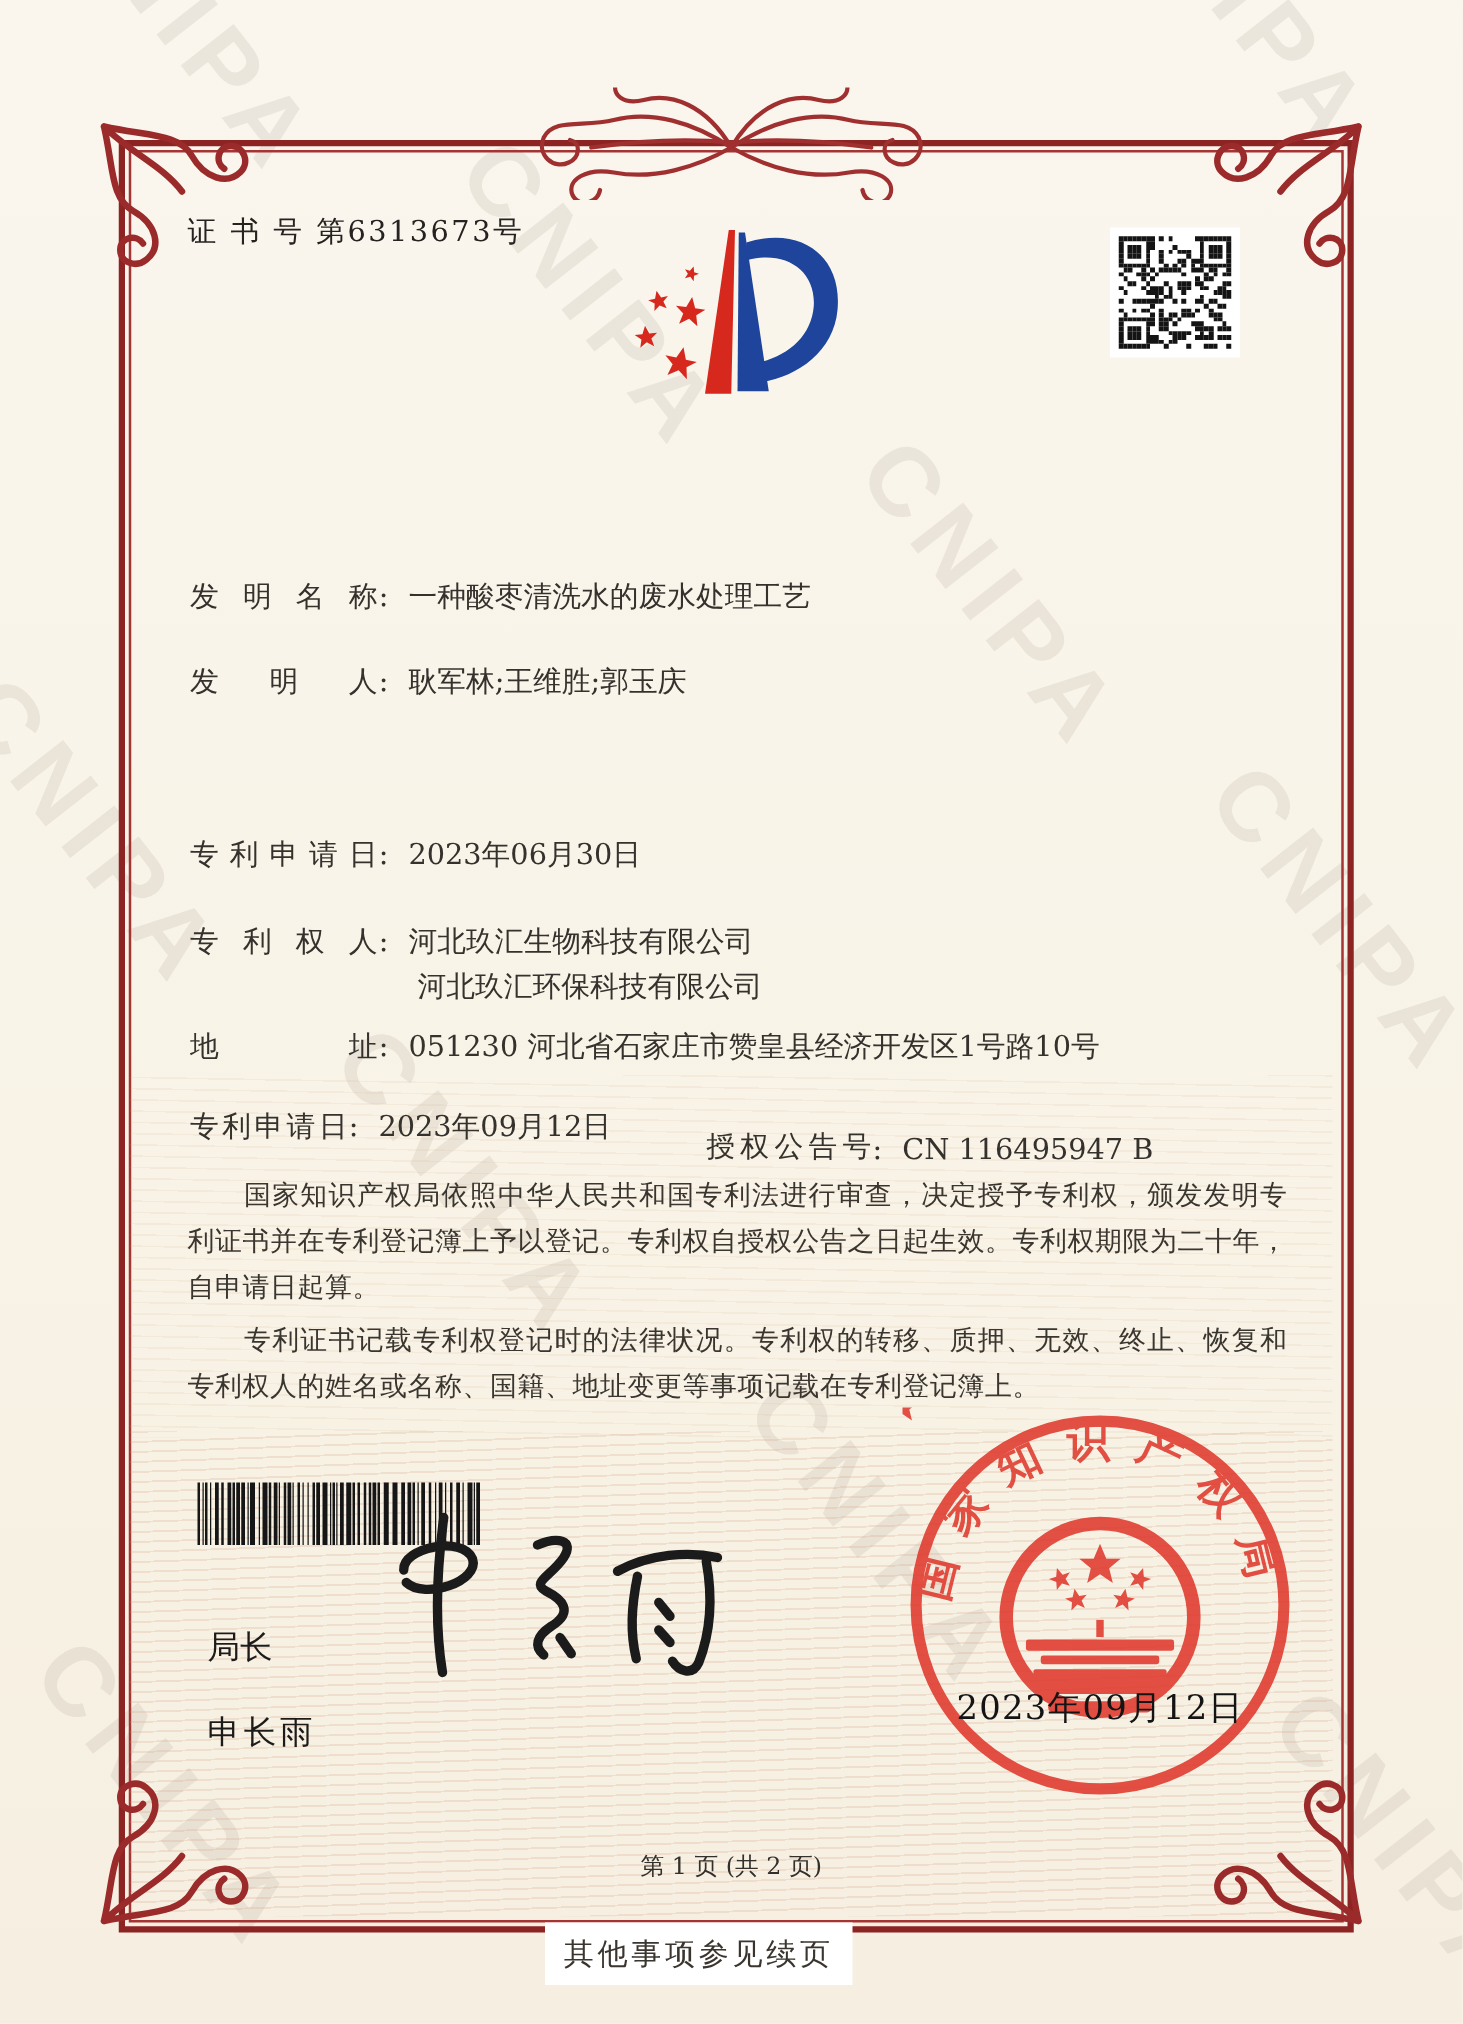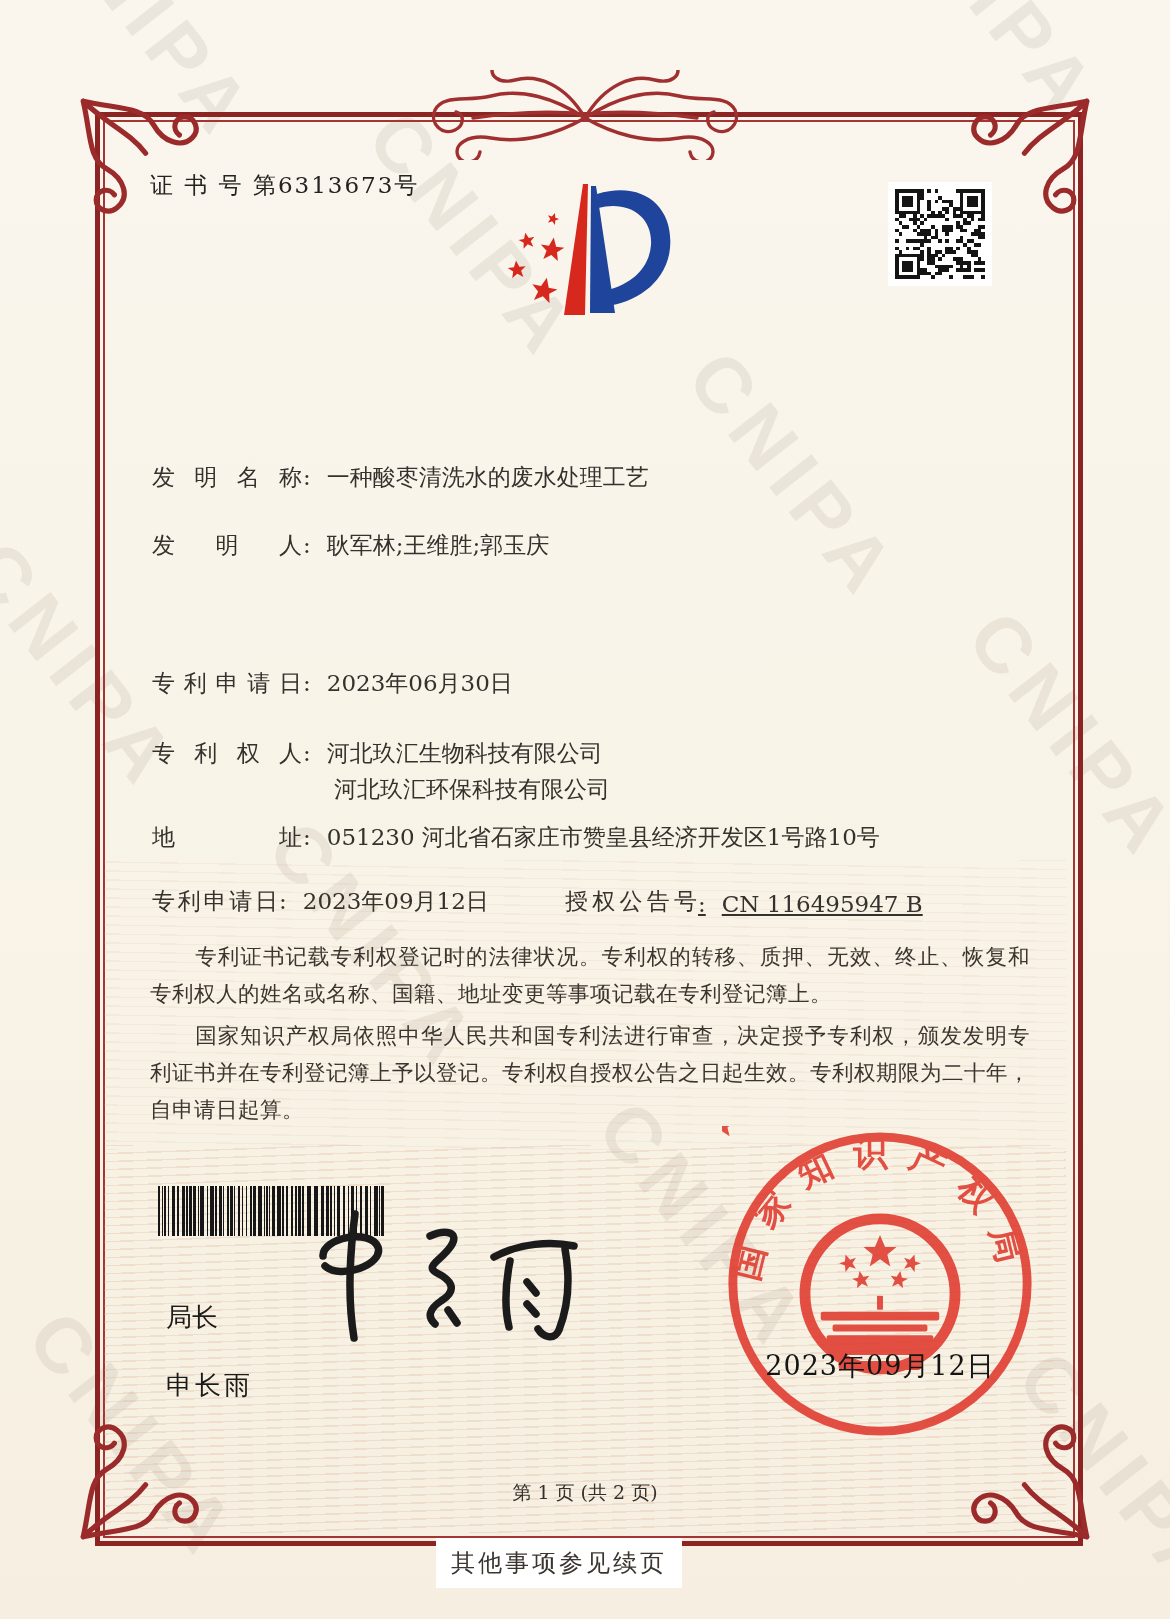--- a/index.html
+++ b/index.html
@@ -24,21 +24,21 @@
   #qr{position:absolute;left:7px;top:7px;width:90px;height:90px;background:#fff;}
   #qr i{position:absolute;width:3.6px;height:3.6px;background:#141414;}
   .title{position:absolute;left:0;top:316px;width:100%;text-align:center;
          font-size:57px;font-weight:700;letter-spacing:20px;text-indent:20px;color:#1b1917;}
   
   .row{position:absolute;left:152px;font-size:23px;color:#35312d;white-space:nowrap;}
   .flabel{display:inline-block;width:150px;text-align:justify;text-align-last:justify;vertical-align:bottom;}
   .flabel2{display:inline-block;width:132px;text-align:justify;text-align-last:justify;vertical-align:bottom;}
   .colon{margin-left:1px;}
   .fvalue{margin-left:16px;}
-  .pair2{position:absolute;left:413px;top:0;text-decoration:underline;}
+  .pair2{position:absolute;left:413px;top:16px;}
   
   .paras{position:absolute;left:150px;top:938px;width:880px;font-size:21.5px;
          line-height:37px;color:#3a352f;text-align:justify;letter-spacing:0.5px;}
   .paras p{margin:0 0 5px 0;text-indent:2.1em;}
   
   #barcode{position:absolute;left:158px;top:1186px;width:484px;height:50px;display:flex;align-items:stretch;}
   #barcode i{display:block;background:#161616;height:100%;flex:none;}
   
   .director{position:absolute;left:166px;top:1300px;font-family:"Liberation Sans",sans-serif;
             font-size:26px;color:#1d1b19;}
@@ -432,22 +432,22 @@
     <span class="flabel">地址</span><span class="colon">:</span><span class="fvalue">051230 河北省石家庄市赞皇县经济开发区1号路10号</span>
   </div>
   <div class="row" style="top:886px">
     <span class="flabel" style="width:126px">专利申请日</span><span class="colon">:</span><span class="fvalue">2023年09月12日</span>
     <span class="pair2">
       <span class="flabel2">授权公告号</span><span class="colon">:</span><span class="fvalue">CN 116495947 B</span>
     </span>
   </div>
 
   <div class="paras">
+    <p>国家知识产权局依照中华人民共和国专利法进行审查，决定授予专利权，颁发发明专利证书并在专利登记簿上予以登记。专利权自授权公告之日起生效。专利权期限为二十年，自申请日起算。</p>
     <p>专利证书记载专利权登记时的法律状况。专利权的转移、质押、无效、终止、恢复和专利权人的姓名或名称、国籍、地址变更等事项记载在专利登记簿上。</p>
-    <p>国家知识产权局依照中华人民共和国专利法进行审查，决定授予专利权，颁发发明专利证书并在专利登记簿上予以登记。专利权自授权公告之日起生效。专利权期限为二十年，自申请日起算。</p>
   </div>
 
   <div id="barcode">
       <i style="width:2px;margin-right:2px"></i>
       <i style="width:1px;margin-right:1px"></i>
       <i style="width:2px;margin-right:2px"></i>
       <i style="width:1px;margin-right:3px"></i>
       <i style="width:3px;margin-right:2px"></i>
       <i style="width:2px;margin-right:3px"></i>
       <i style="width:3px;margin-right:1px"></i>

